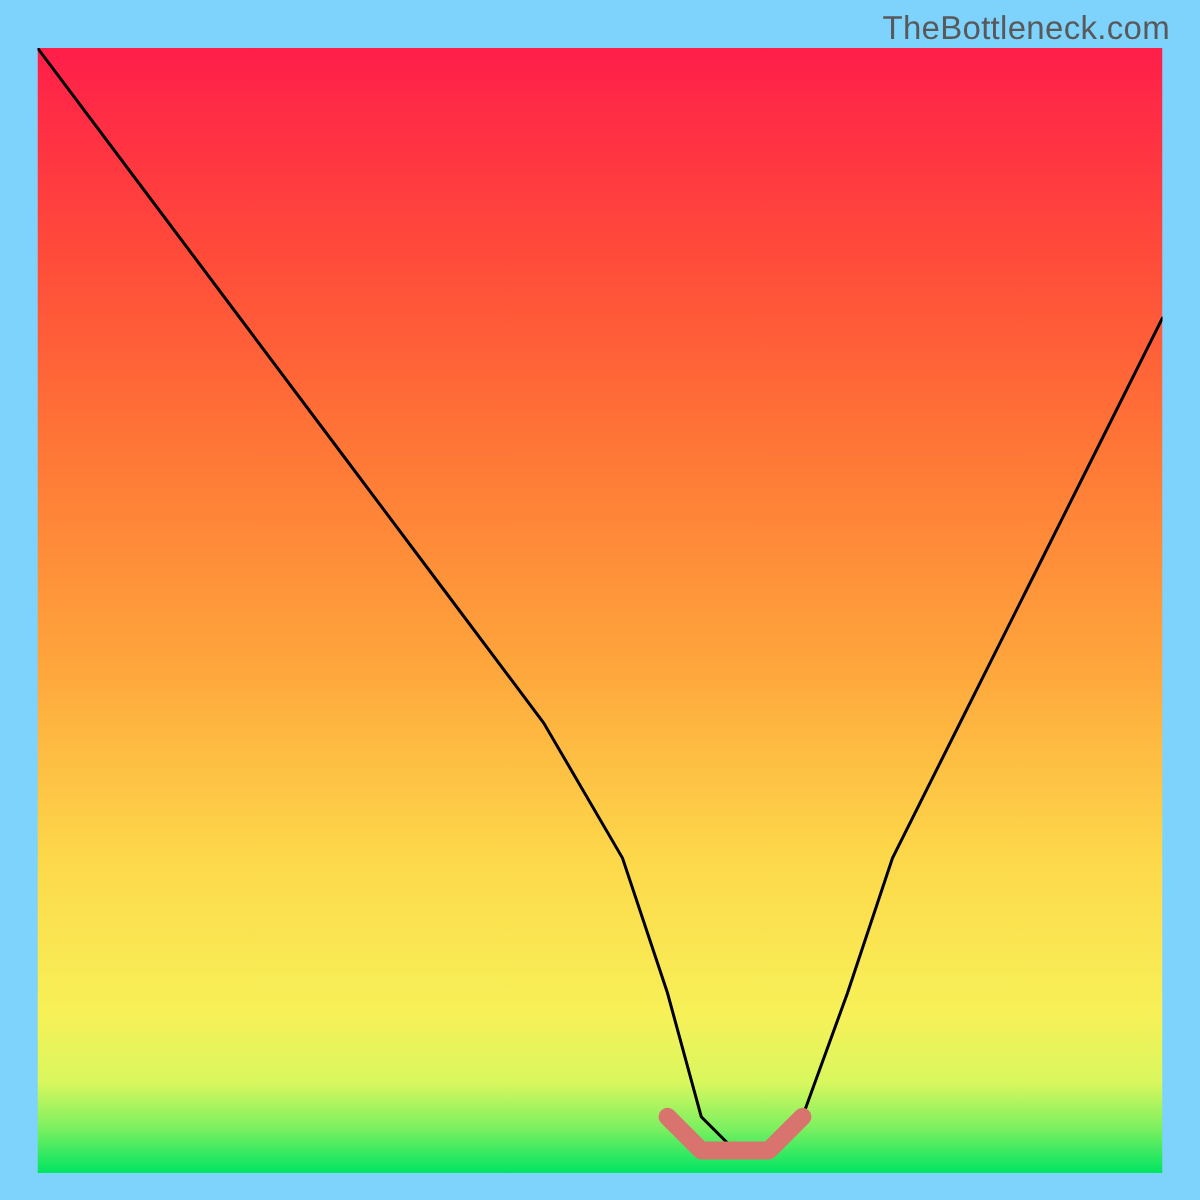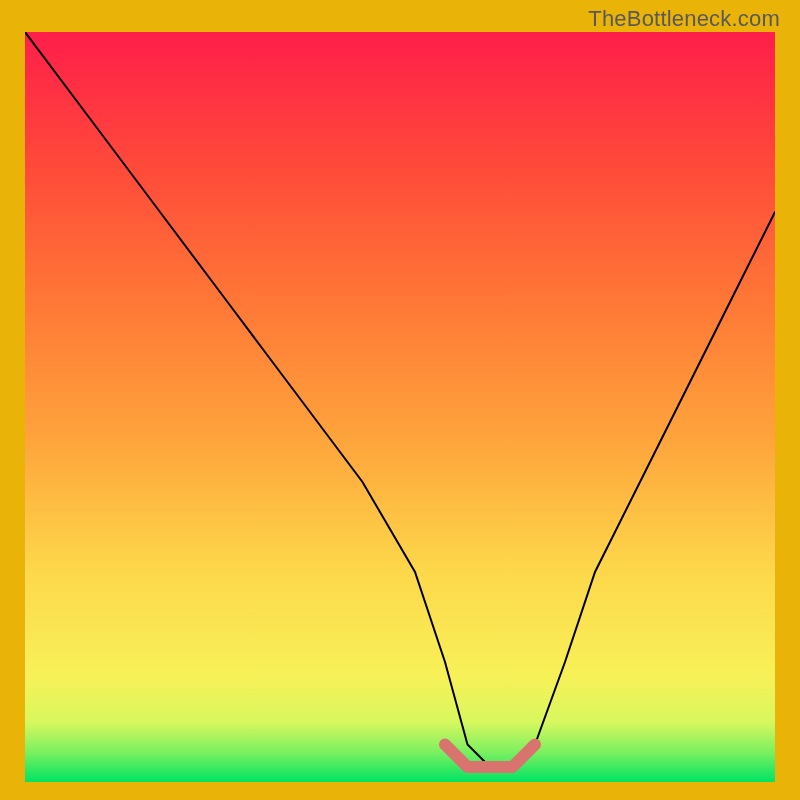--- a/index.html
+++ b/index.html
@@ -5,21 +5,21 @@
   html, body {
     margin: 0;
     padding: 0;
     width: 800px;
     height: 800px;
     overflow: hidden;
   }
   .frame {
     width: 800px;
     height: 800px;
-    background: #eab308;
+    background: #7dd3fc;
     position: relative;
   }
   .attribution {
     position: absolute;
     top: 6px;
     right: 20px;
     font-family: Arial, Helvetica, sans-serif;
     font-size: 22px;
     color: #59595b;
     letter-spacing: 0.2px;

